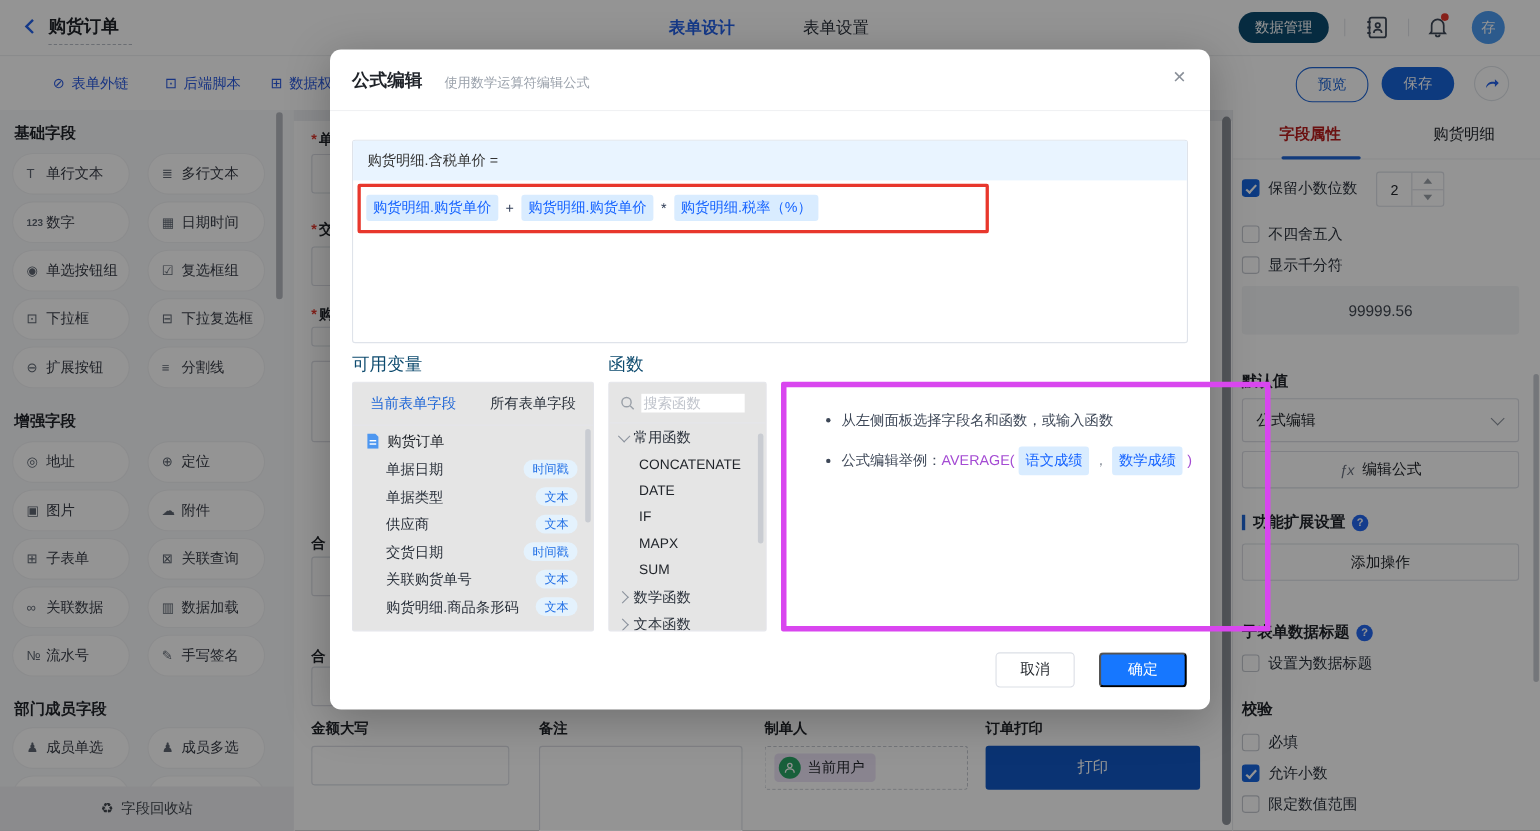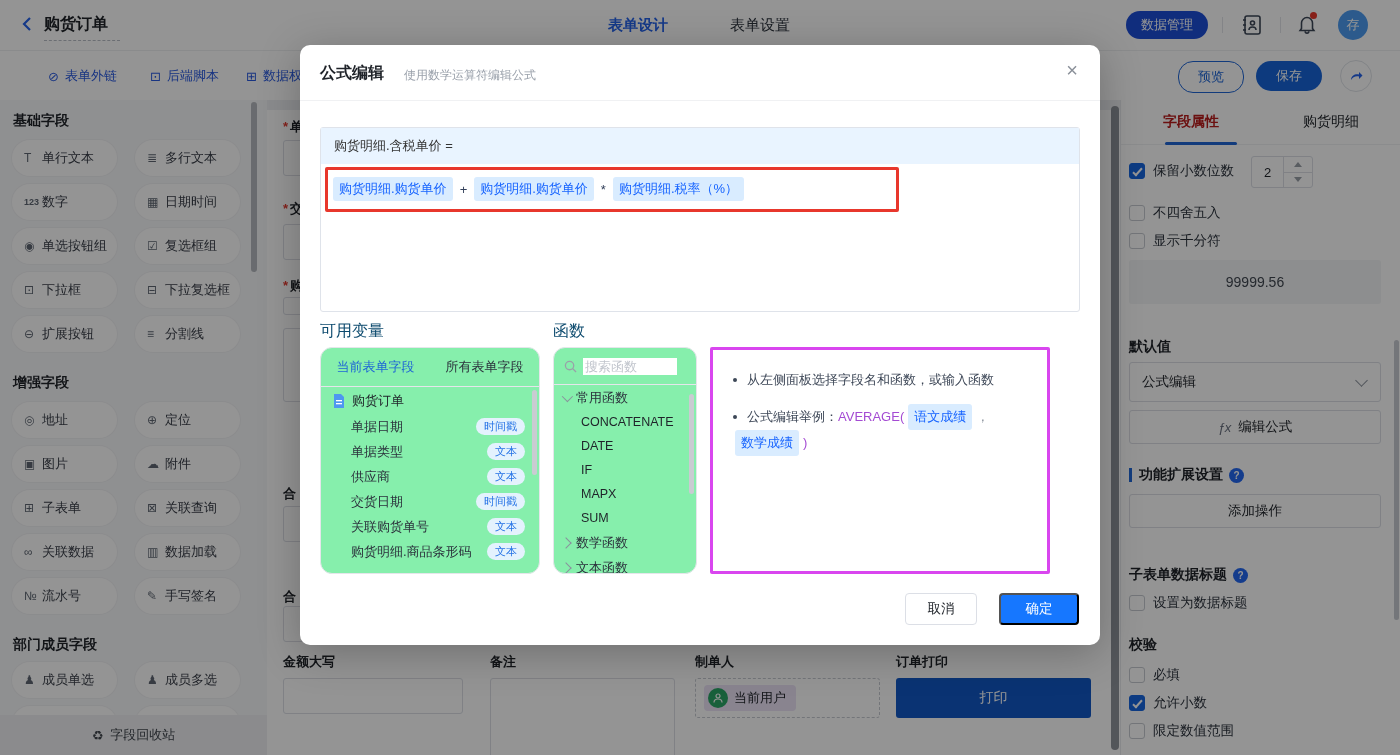--- a/index.html
+++ b/index.html
@@ -72,36 +72,36 @@
   .m-title{position:absolute;left:20px;top:18px;font-size:16px;font-weight:bold;}
   .m-sub{position:absolute;left:104px;top:22px;font-size:12px;color:#9aa1ab;}
   .m-close{position:absolute;right:22px;top:14px;font-size:20px;color:#8a9099;cursor:pointer;}
   .editor{position:absolute;left:20px;top:82px;width:760px;height:185px;border:1px solid #dfe3ea;border-radius:3px;box-sizing:border-box;}
   .ed-target{height:36px;background:#e9f4ff;display:flex;align-items:center;padding-left:13px;font-size:13px;color:#333;}
   .ed-body{padding:13px 12px;display:flex;align-items:center;flex-wrap:wrap;}
   .chip{background:#d9ecff;color:#1764ff;padding:3px 6px;border-radius:3px;font-size:13px;cursor:pointer;}
   .op{margin:0 7px;font-size:13px;color:#33405a;}
   .redbox{position:absolute;left:25px;top:122px;width:568px;height:39px;border:3px solid #e8372c;border-radius:2px;z-index:5;}
   .panel-label{position:absolute;font-size:16px;color:#0c4a6e;}
-  .mpanel{position:absolute;top:302px;border:1px solid #e5e6eb;border-radius:12px;box-sizing:border-box;background:#86efac;overflow:hidden;}
+  .mpanel{position:absolute;top:302px;border:1px solid #e5e6eb;border-radius:2px;box-sizing:border-box;background:#e5e5e5;overflow:hidden;}
   .vtabs{height:38px;border-bottom:1px solid #e5e6eb;display:flex;align-items:center;font-size:13px;}
   .vtab{flex:1;text-align:center;cursor:pointer;color:#2b323c;}
   .vtab.active{color:#1f66d6;}
   .vroot{display:flex;align-items:center;gap:7px;height:27px;padding-left:12px;font-size:13px;color:#1f2329;cursor:pointer;}
   .vitem{display:flex;align-items:center;justify-content:space-between;height:25px;padding:0 14px 0 30px;font-size:13px;color:#2b323c;cursor:pointer;}
   .vbadge{background:#e4f2fd;color:#2572e6;font-size:11px;padding:1px 8px;border-radius:9px;flex:none;}
   .fsearch-row{height:36px;border-bottom:1px solid #e5e6eb;display:flex;align-items:center;gap:6px;padding:0 10px;}
   .fsearch{border:none;outline:none;width:90px;font-size:13px;color:#2b323c;font-family:inherit;}
   .fsearch::placeholder{color:#c0c4cc;}
   .fgroup{display:flex;align-items:center;gap:6px;height:25px;padding-left:8px;font-size:13px;color:#2b323c;cursor:pointer;}
   .fitem{height:24px;line-height:24px;padding-left:27px;font-size:12.5px;color:#1f2329;cursor:pointer;}
   .caret-dn{width:7px;height:7px;border-right:1.4px solid #8a919c;border-bottom:1.4px solid #8a919c;transform:rotate(45deg) translateY(-2px);}
   .caret-rt{width:7px;height:7px;border-right:1.4px solid #8a919c;border-bottom:1.4px solid #8a919c;transform:rotate(-45deg);}
-  .tips{position:absolute;left:410px;top:302px;width:340px;height:227px;border:3px solid #d946ef;border-radius:2px;box-sizing:border-box;
-        padding:20px 18px;font-size:13px;color:#3d4757;}
+  .tips{position:absolute;left:410px;top:302px;width:445px;height:227px;border:5px solid #d946ef;border-radius:2px;box-sizing:border-box;
+        padding:20px 34px;font-size:13px;color:#3d4757;}
   .tipline{display:flex;align-items:center;flex-wrap:wrap;margin-bottom:14px;line-height:20px;}
   .dot{width:4px;height:4px;border-radius:50%;background:#3d4757;margin:0 10px 0 2px;flex:none;}
   .fnpurple{color:#a44bd3;}
   .mbtn{position:absolute;top:548px;height:32px;border-radius:4px;font-size:13.5px;display:flex;align-items:center;justify-content:center;
         box-sizing:border-box;cursor:pointer;}
   .mbtn.cancel{left:605px;width:72px;border:1px solid #dcdfe6;background:#fff;color:#1f2329;}
   .mbtn.ok{left:699px;width:80px;background:#1677ff;color:#fff;}
   svg{display:block;}
 </style>
 </head>
@@ -112,21 +112,21 @@
   <div class="topbar">
     <span class="abs" style="left:20px;top:16px;cursor:pointer;">
       <svg width="16" height="16" viewBox="0 0 16 16">
           <polyline points="10,2 4,8 10,14" fill="none" stroke="#2563eb" stroke-width="2.2"></polyline>
         </svg>
     </span>
     <div class="tb-title">购货订单</div>
     <div class="tb-title-underline"></div>
     <div class="tb-tab active" style="left:608px;">表单设计</div>
     <div class="tb-tab" style="left:730px;color:#2b323c;">表单设置</div>
-    <div class="pillbtn" style="left:1126px;top:11px;width:82px;height:28px;background:#1d4ed8;color:#fff;">数据管理</div>
+    <div class="pillbtn" style="left:1126px;top:11px;width:82px;height:28px;background:#0c4a6e;color:#fff;">数据管理</div>
     <div class="vdiv" style="left:1222px;"></div>
     <span class="abs" style="left:1240px;top:13px;cursor:pointer;">
       <svg width="24" height="24" viewBox="0 0 24 24" fill="none" stroke="#3d4757" stroke-width="1.6">
         <rect x="5" y="3" width="15" height="18" rx="2"></rect>
           <line x1="3" y1="7" x2="6" y2="7"></line>
           <line x1="3" y1="12" x2="6" y2="12"></line>
         <line x1="3" y1="17" x2="6" y2="17"></line>
           <circle cx="12.5" cy="10" r="2"></circle>
           <path d="M9 17c0-2 1.8-3 3.5-3s3.5 1 3.5 3"></path>
       </svg>

